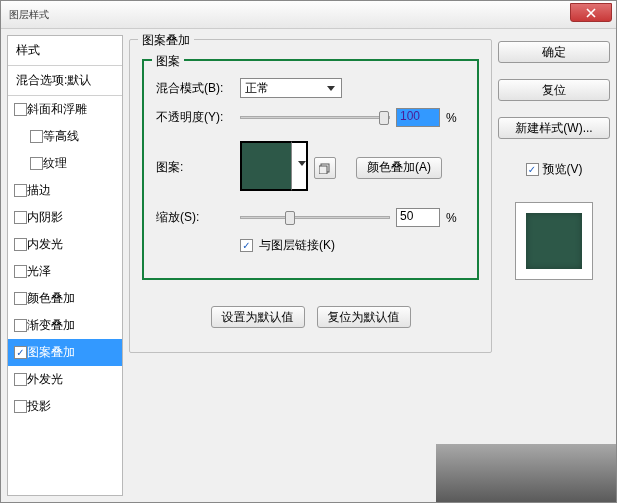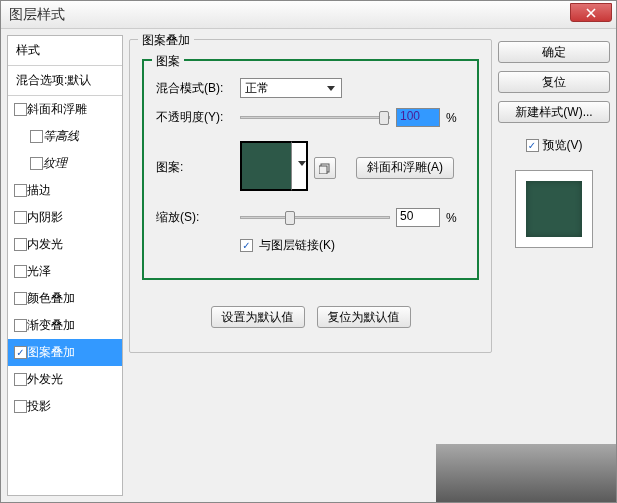--- a/index.html
+++ b/index.html
@@ -1,31 +1,31 @@
 <!DOCTYPE html>
 <html><head>
 <meta charset="utf-8">
 <style>
 * { box-sizing: border-box; margin: 0; padding: 0; font-family: "Microsoft YaHei", "SimSun", sans-serif; font-size: 12px; }
 body { background: #f0f0f0; width: 617px; height: 503px; overflow: hidden; }
 
 .dialog { width: 617px; height: 503px; background: #f0f0f0; border: 1px solid #888; position: relative; }
 
 .titlebar { height: 28px; background: linear-gradient(#fdfdfd, #e8e8e8); border-bottom: 1px solid #ccc; display: flex; align-items: center; padding-left: 8px; }
-.titlebar-text { color: #333; font-size: 14px; }
+.titlebar-text { color: #333; font-size: 10px; }
 .close-btn { position: absolute; right: 4px; top: 2px; width: 42px; height: 19px; background: linear-gradient(#e07070, #c83838); border: 1px solid #a03030; border-radius: 0 0 3px 3px; display: flex; align-items: center; justify-content: center; color: #fff; cursor: pointer; }
 .close-btn svg { width: 10px; height: 10px; }
 
 .body { display: flex; padding: 6px; height: calc(100% - 28px); gap: 6px; }
 
 .left-panel { width: 116px; border: 1px solid #b8b8b8; background: #fff; }
 .left-header { padding: 6px 8px; border-bottom: 1px solid #d0d0d0; }
 .left-sub { padding: 6px 8px; border-bottom: 1px solid #d0d0d0; }
 .style-item { padding: 5px 6px; display: flex; align-items: center; cursor: pointer; }
-.style-item.indent { padding-left: 22px; font-style: italic; }
+.style-item.indent { padding-left: 22px; }
 .style-item.selected { background: #3399ff; color: #fff; }
 .chk { width: 13px; height: 13px; border: 1px solid #888; background: #fff; display: inline-flex; align-items: center; justify-content: center; }
 .chk.checked::after { content: "✓"; color: #2060c0; font-size: 10px; line-height: 10px; }
 
 .center-panel { flex: 1; position: relative; }
 .fieldset { border: 1px solid #c0c0c0; border-radius: 2px; padding: 10px 12px 14px; margin-top: 4px; }
 .fieldset-label { position: relative; top: -18px; left: -4px; background: #f0f0f0; padding: 0 4px; display: inline-block; margin-bottom: -10px; }
 .inner-fieldset { border: 2px solid #15803d; padding: 12px; margin-top: -6px; }
 .inner-label { position: relative; top: -20px; left: -4px; background: #f0f0f0; padding: 0 4px; display: inline-block; }
 
@@ -40,21 +40,21 @@
 .num-input.sel { background: #3399ff; color: #4c1d95; }
 
 .pattern-swatch { width: 68px; height: 50px; border: 2px solid #000; background: #2d5848; display: inline-block; position: relative; }
 .pattern-swatch::after { content: ""; position: absolute; right: -2px; bottom: -2px; top: -2px; width: 14px; background: #fff; border: 2px solid #000; border-left: 1px solid #888; }
 .pattern-arrow { position: absolute; right: 2px; top: 20px; border-left: 4px solid transparent; border-right: 4px solid transparent; border-top: 5px solid #333; z-index: 2; }
 
 .icon-btn { width: 22px; height: 22px; border: 1px solid #999; background: linear-gradient(#fdfdfd,#e4e4e4); display: inline-flex; align-items: center; justify-content: center; border-radius: 2px; }
 
 .btn { height: 22px; padding: 0 10px; border: 1px solid #999; background: linear-gradient(#fdfdfd,#e4e4e4); border-radius: 3px; cursor: pointer; display: inline-flex; align-items: center; justify-content: center; }
 
-.right-panel { width: 112px; display: flex; flex-direction: column; gap: 8px; padding-top: 6px; }
+.right-panel { width: 112px; display: flex; flex-direction: column; gap: 16px; padding-top: 6px; }
 .right-panel .btn { width: 100%; }
 .preview-chk { display: flex; align-items: center; justify-content: center; gap: 4px; margin-top: 6px; }
 .preview-box { width: 78px; height: 78px; border: 1px solid #999; background: #fff; margin: 8px auto 0; display: flex; align-items: center; justify-content: center; }
 .preview-inner { width: 56px; height: 56px; background: #2d5848; box-shadow: inset 0 0 6px rgba(0,0,0,.3); }
 
 .bottom-shadow { position: absolute; right: 0; bottom: 0; width: 180px; height: 58px; background: linear-gradient(180deg, #a8a8a8, #5a5a5a); }
 </style>
 </head>
 <body>
 
@@ -153,21 +153,21 @@
               <div class="pattern-swatch"></div>
               <div class="pattern-arrow"></div>
             </div>
             <div class="icon-btn">
               <svg width="12" height="12" viewBox="0 0 12 12">
                   <rect x="2" y="2" width="8" height="8" fill="none" stroke="#555"></rect>
                   <rect x="0" y="4" width="8" height="8" fill="#eee" stroke="#555"></rect>
                 </svg>
             </div>
             <div style="width:8px;"></div>
-            <button class="btn">斜面和浮雕(A)</button>
+            <button class="btn">颜色叠加(A)</button>
           </div>
 
           <div class="row">
             <div class="row-label">缩放(S):</div>
             <div class="slider-track">
               <div class="slider-thumb" style="left: 30%;"></div>
             </div>
             <div class="num-input">50</div>
             <span>%</span>
           </div>

